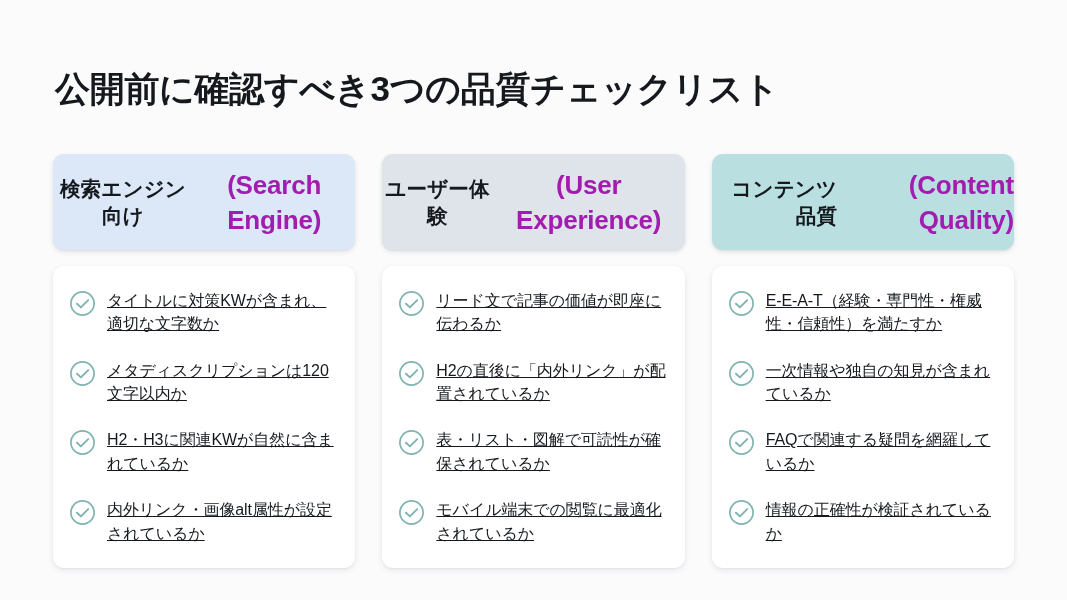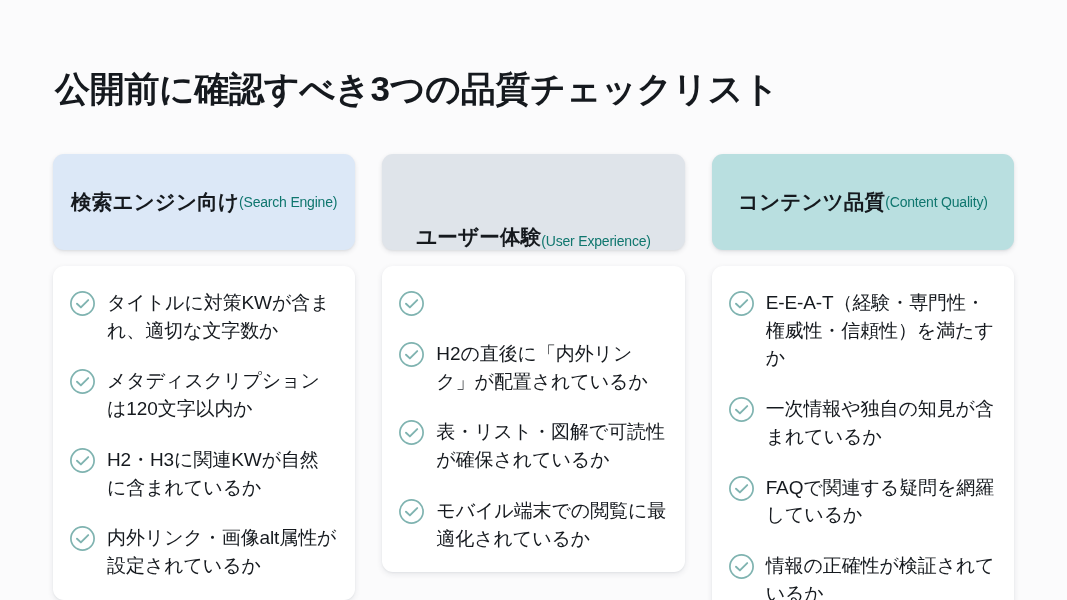--- a/index.html
+++ b/index.html
@@ -67,24 +67,24 @@
     margin-bottom:16px;
   }
   .col-head .jp {
     font-size:20.5px;
     font-weight:700;
     line-height:1.32;
     color:#15191e;
     letter-spacing:0.2px;
   }
   .col-head .en {
-    font-size:14px;
-    font-weight:400;
+    font-size:26px;
+    font-weight:700;
     line-height:1.32;
-    color:#0f766e;
+    color:#a21caf;
     letter-spacing:-0.2px;
     margin-top:1px;
   }
 
   
   .col-body {
     background:#ffffff;
     border-radius:11px;
     min-height:302px;
     padding:22px 18px 20px 16px;
@@ -103,26 +103,27 @@
   .check-icon {
     flex:0 0 auto;
     width:27px;
     height:27px;
     margin-top:2px;
     display:block;
   }
   .check-icon svg { display:block; width:27px; height:27px; }
 
   .check-text {
-    font-size:19px;
+    font-size:16px;
     line-height:1.46;
     font-weight:500;
     color:#15191e;
     letter-spacing:-0.1px;
     padding-top:1px;
+    text-decoration:underline;
   }
 </style>
 </head>
 <body style="background: rgb(251, 251, 252);">
 
 <div class="slide">
 
   <h1 class="slide-title">公開前に確認すべき3つの品質チェックリスト</h1>
 
   <div class="columns">
@@ -171,33 +172,34 @@
                 <path d="M8 13.7 L11.9 17.4 L19.2 10.1" fill="none" stroke="#7fb3b0" stroke-width="1.9" stroke-linecap="round" stroke-linejoin="round"></path>
               </svg>
           </span>
           <span class="check-text">内外リンク・画像alt属性が設定されているか</span>
         </div>
 
       </div>
     </div>
 
     <div class="column">
-      <div class="col-head" style="background: rgb(223, 228, 234); align-items: flex-end;">
+      <div class="col-head" style="background: rgb(223, 228, 234);">
         <div class="jp">ユーザー体験</div>
         <div class="en">(User Experience)</div>
       </div>
       <div class="col-body">
 
         <div class="check-item">
           <span class="check-icon">
             <svg viewBox="0 0 27 27">
                 <circle cx="13.5" cy="13.5" r="11.6" fill="none" stroke="#7fb3b0" stroke-width="1.7"></circle>
                 <path d="M8 13.7 L11.9 17.4 L19.2 10.1" fill="none" stroke="#7fb3b0" stroke-width="1.9" stroke-linecap="round" stroke-linejoin="round"></path>
               </svg>
           </span>
+          <span class="check-text">リード文で記事の価値が即座に伝わるか</span>
         </div>
 
         <div class="check-item">
           <span class="check-icon">
             <svg viewBox="0 0 27 27">
                 <circle cx="13.5" cy="13.5" r="11.6" fill="none" stroke="#7fb3b0" stroke-width="1.7"></circle>
                 <path d="M8 13.7 L11.9 17.4 L19.2 10.1" fill="none" stroke="#7fb3b0" stroke-width="1.9" stroke-linecap="round" stroke-linejoin="round"></path>
               </svg>
           </span>
           <span class="check-text">H2の直後に「内外リンク」が配置されているか</span>

